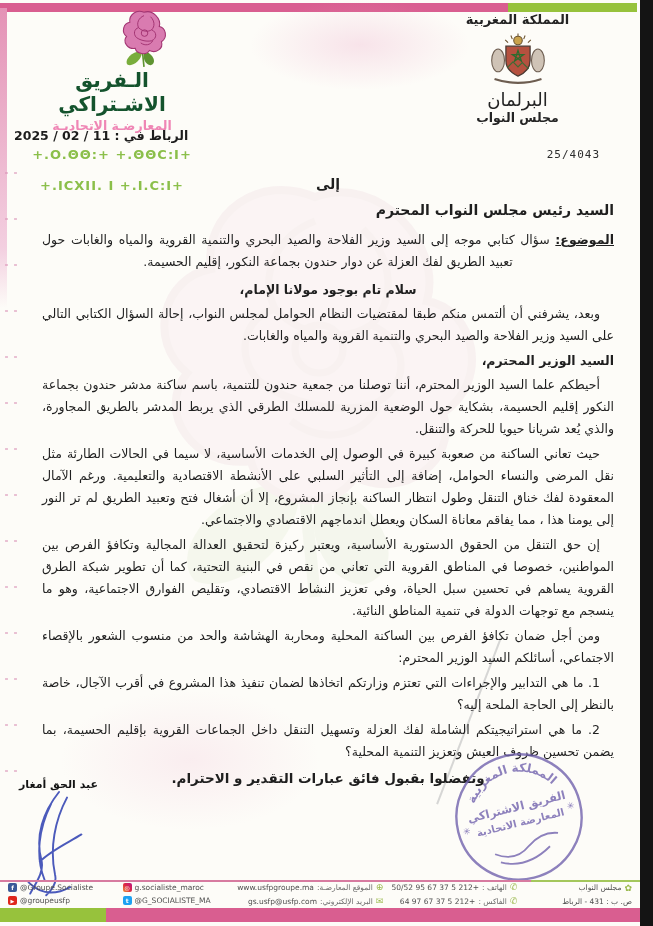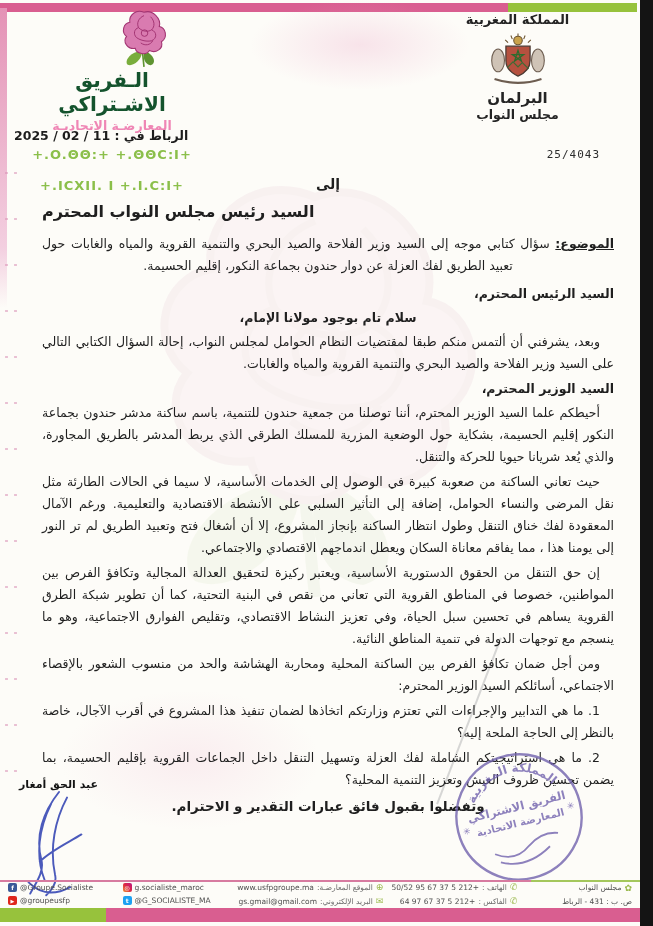--- a/index.html
+++ b/index.html
@@ -27,30 +27,30 @@
   .header{position:relative;height:162px;}
   .lh-left{position:absolute;left:22px;top:8px;width:180px;text-align:center;}
   .lh-left .rose{width:56px;height:60px;margin:0 30px 0 auto;display:block;}
   .group-name{color:#14532d;font-weight:bold;font-size:20px;letter-spacing:1px;}
   .opposition-name{color:#ef86b5;font-weight:bold;font-size:12.5px;letter-spacing:1px;margin-top:2px;}
   .tifinagh{color:#8bbf4a;font-weight:bold;font-size:13px;letter-spacing:1px;line-height:1.35;margin-top:13px;}
   .date-line{position:absolute;left:14px;top:128px;font-weight:bold;font-size:12.5px;color:#1d1d1d;direction:rtl;white-space:nowrap;}
   .lh-right{position:absolute;right:30px;top:12px;width:185px;text-align:center;color:#242424;}
   .kingdom{font-weight:bold;font-size:13px;}
   .emblem{width:64px;height:58px;margin:3px auto 1px;display:block;}
-  .parliament{font-weight:bold;font-size:15px;}
+  .parliament{font-weight:normal;font-size:18px;}
   .chamber{font-weight:bold;font-size:12.5px;}
   .ref-number{position:absolute;right:40px;top:148px;font-family:"DejaVu Sans Mono",monospace;
     font-size:11px;color:#2c2c2c;letter-spacing:1px;}
 
   
   .letter{position:relative;margin:10px 26px 0 42px;direction:rtl;color:#1f1f1f;
     font-size:12.5px;line-height:1.76;}
   .h-to{text-align:center;font-weight:bold;font-size:14px;margin:0 0 1px;}
-  .h-recipient{text-align:left;font-weight:bold;font-size:16px;margin:0 0 7px;}
+  .h-recipient{text-align:right;font-weight:bold;font-size:14px;margin:0 0 7px;}
   .para{text-align:justify;text-align-last:right;margin:0 0 3px;text-indent:14px;}
   .subject{text-align:justify;text-align-last:center;margin:0 0 6px;text-indent:0;}
   .subject .lbl{font-weight:bold;text-decoration:underline;}
   .bold-line{font-weight:bold;margin:0 0 2px;}
   .centered{text-align:center;text-align-last:center;font-weight:bold;margin:0 0 2px;}
   .closing{text-align:center;text-align-last:center;font-weight:bold;font-size:13.5px;margin-top:4px;}
 
   
   .signatory{position:absolute;left:19px;top:778px;font-weight:bold;font-size:11px;direction:rtl;color:#141414;}
   .sig-scribble{position:absolute;left:10px;top:788px;width:98px;height:112px;}
@@ -136,21 +136,20 @@
     <div class="date-line">الرباط في : 11 / 02 / 2025</div>
     <div class="ref-number">25/4043</div>
   </div>
 
   <div class="letter">
     <div class="h-to">إلى</div>
     <div class="h-recipient">السيد رئيس مجلس النواب المحترم</div>
 
     <p class="subject"><span class="lbl">الموضوع:</span><span> سؤال كتابي موجه إلى السيد وزير الفلاحة والصيد البحري والتنمية القروية والمياه والغابات حول تعبيد الطريق لفك العزلة عن دوار حندون بجماعة النكور، إقليم الحسيمة.</span></p>
 
-    <div class="bold-line">السيد الرئيس المحترم،</div>
     <div class="centered">سلام تام بوجود مولانا الإمام،</div>
     <p class="para">وبعد، يشرفني أن ألتمس منكم طبقا لمقتضيات النظام الحوامل لمجلس النواب، إحالة السؤال الكتابي التالي على السيد وزير الفلاحة والصيد البحري والتنمية القروية والمياه والغابات.</p>
     <div class="bold-line">السيد الوزير المحترم،</div>
     <p class="para">أحيطكم علما السيد الوزير المحترم، أننا توصلنا من جمعية حندون للتنمية، باسم ساكنة مدشر حندون بجماعة النكور إقليم الحسيمة، بشكاية حول الوضعية المزرية للمسلك الطرقي الذي يربط المدشر بالطريق المجاورة، والذي يُعد شريانا حيويا للحركة والتنقل.</p>
     <p class="para">حيث تعاني الساكنة من صعوبة كبيرة في الوصول إلى الخدمات الأساسية، لا سيما في الحالات الطارئة مثل نقل المرضى والنساء الحوامل، إضافة إلى التأثير السلبي على الأنشطة الاقتصادية والتعليمية. ورغم الآمال المعقودة لفك خناق التنقل وطول انتظار الساكنة بإنجاز المشروع، إلا أن أشغال فتح وتعبيد الطريق لم تر النور إلى يومنا هذا ، مما يفاقم معاناة السكان ويعطل اندماجهم الاقتصادي والاجتماعي.</p>
     <p class="para">إن حق التنقل من الحقوق الدستورية الأساسية، ويعتبر ركيزة لتحقيق العدالة المجالية وتكافؤ الفرص بين المواطنين، خصوصا في المناطق القروية التي تعاني من نقص في البنية التحتية، كما أن تطوير شبكة الطرق القروية يساهم في تحسين سبل الحياة، وفي تعزيز النشاط الاقتصادي، وتقليص الفوارق الاجتماعية، وهو ما ينسجم مع توجهات الدولة في تنمية المناطق النائية.</p>
     <p class="para">ومن أجل ضمان تكافؤ الفرص بين الساكنة المحلية ومحاربة الهشاشة والحد من منسوب الشعور بالإقصاء الاجتماعي، أسائلكم السيد الوزير المحترم:</p>
     <p class="para">1. ما هي التدابير والإجراءات التي تعتزم وزارتكم اتخاذها لضمان تنفيذ هذا المشروع في أقرب الآجال، خاصة بالنظر إلى الحاجة الملحة إليه؟</p>
     <p class="para">2. ما هي استراتيجيتكم الشاملة لفك العزلة وتسهيل التنقل داخل الجماعات القروية بإقليم الحسيمة، بما يضمن تحسين ظروف العيش وتعزيز التنمية المحلية؟</p>
     <div class="closing">وتفضلوا بقبول فائق عبارات التقدير و الاحترام.</div>
@@ -198,21 +197,21 @@
     </div>
     <div class="fcol">
       <div class="fitem rtl">
         <span class="gico">⊕</span>
         <span class="flabel">الموقع المعارضـة:</span>
         <span>www.usfpgroupe.ma</span>
       </div>
       <div class="fitem rtl">
         <span class="gico">✉</span>
         <span class="flabel">البريد الإلكتروني:</span>
-        <span>gs.gmail@gmail.com</span>
+        <span>gs.usfp@usfp.com</span>
       </div>
     </div>
     <div class="fcol">
       <div class="fitem rtl">
         <span class="gico">✆</span>
         <span class="flabel">الهاتف :</span>
         <span>+212 5 37 67 95 50/52</span>
       </div>
       <div class="fitem rtl">
         <span class="gico">✆</span>

